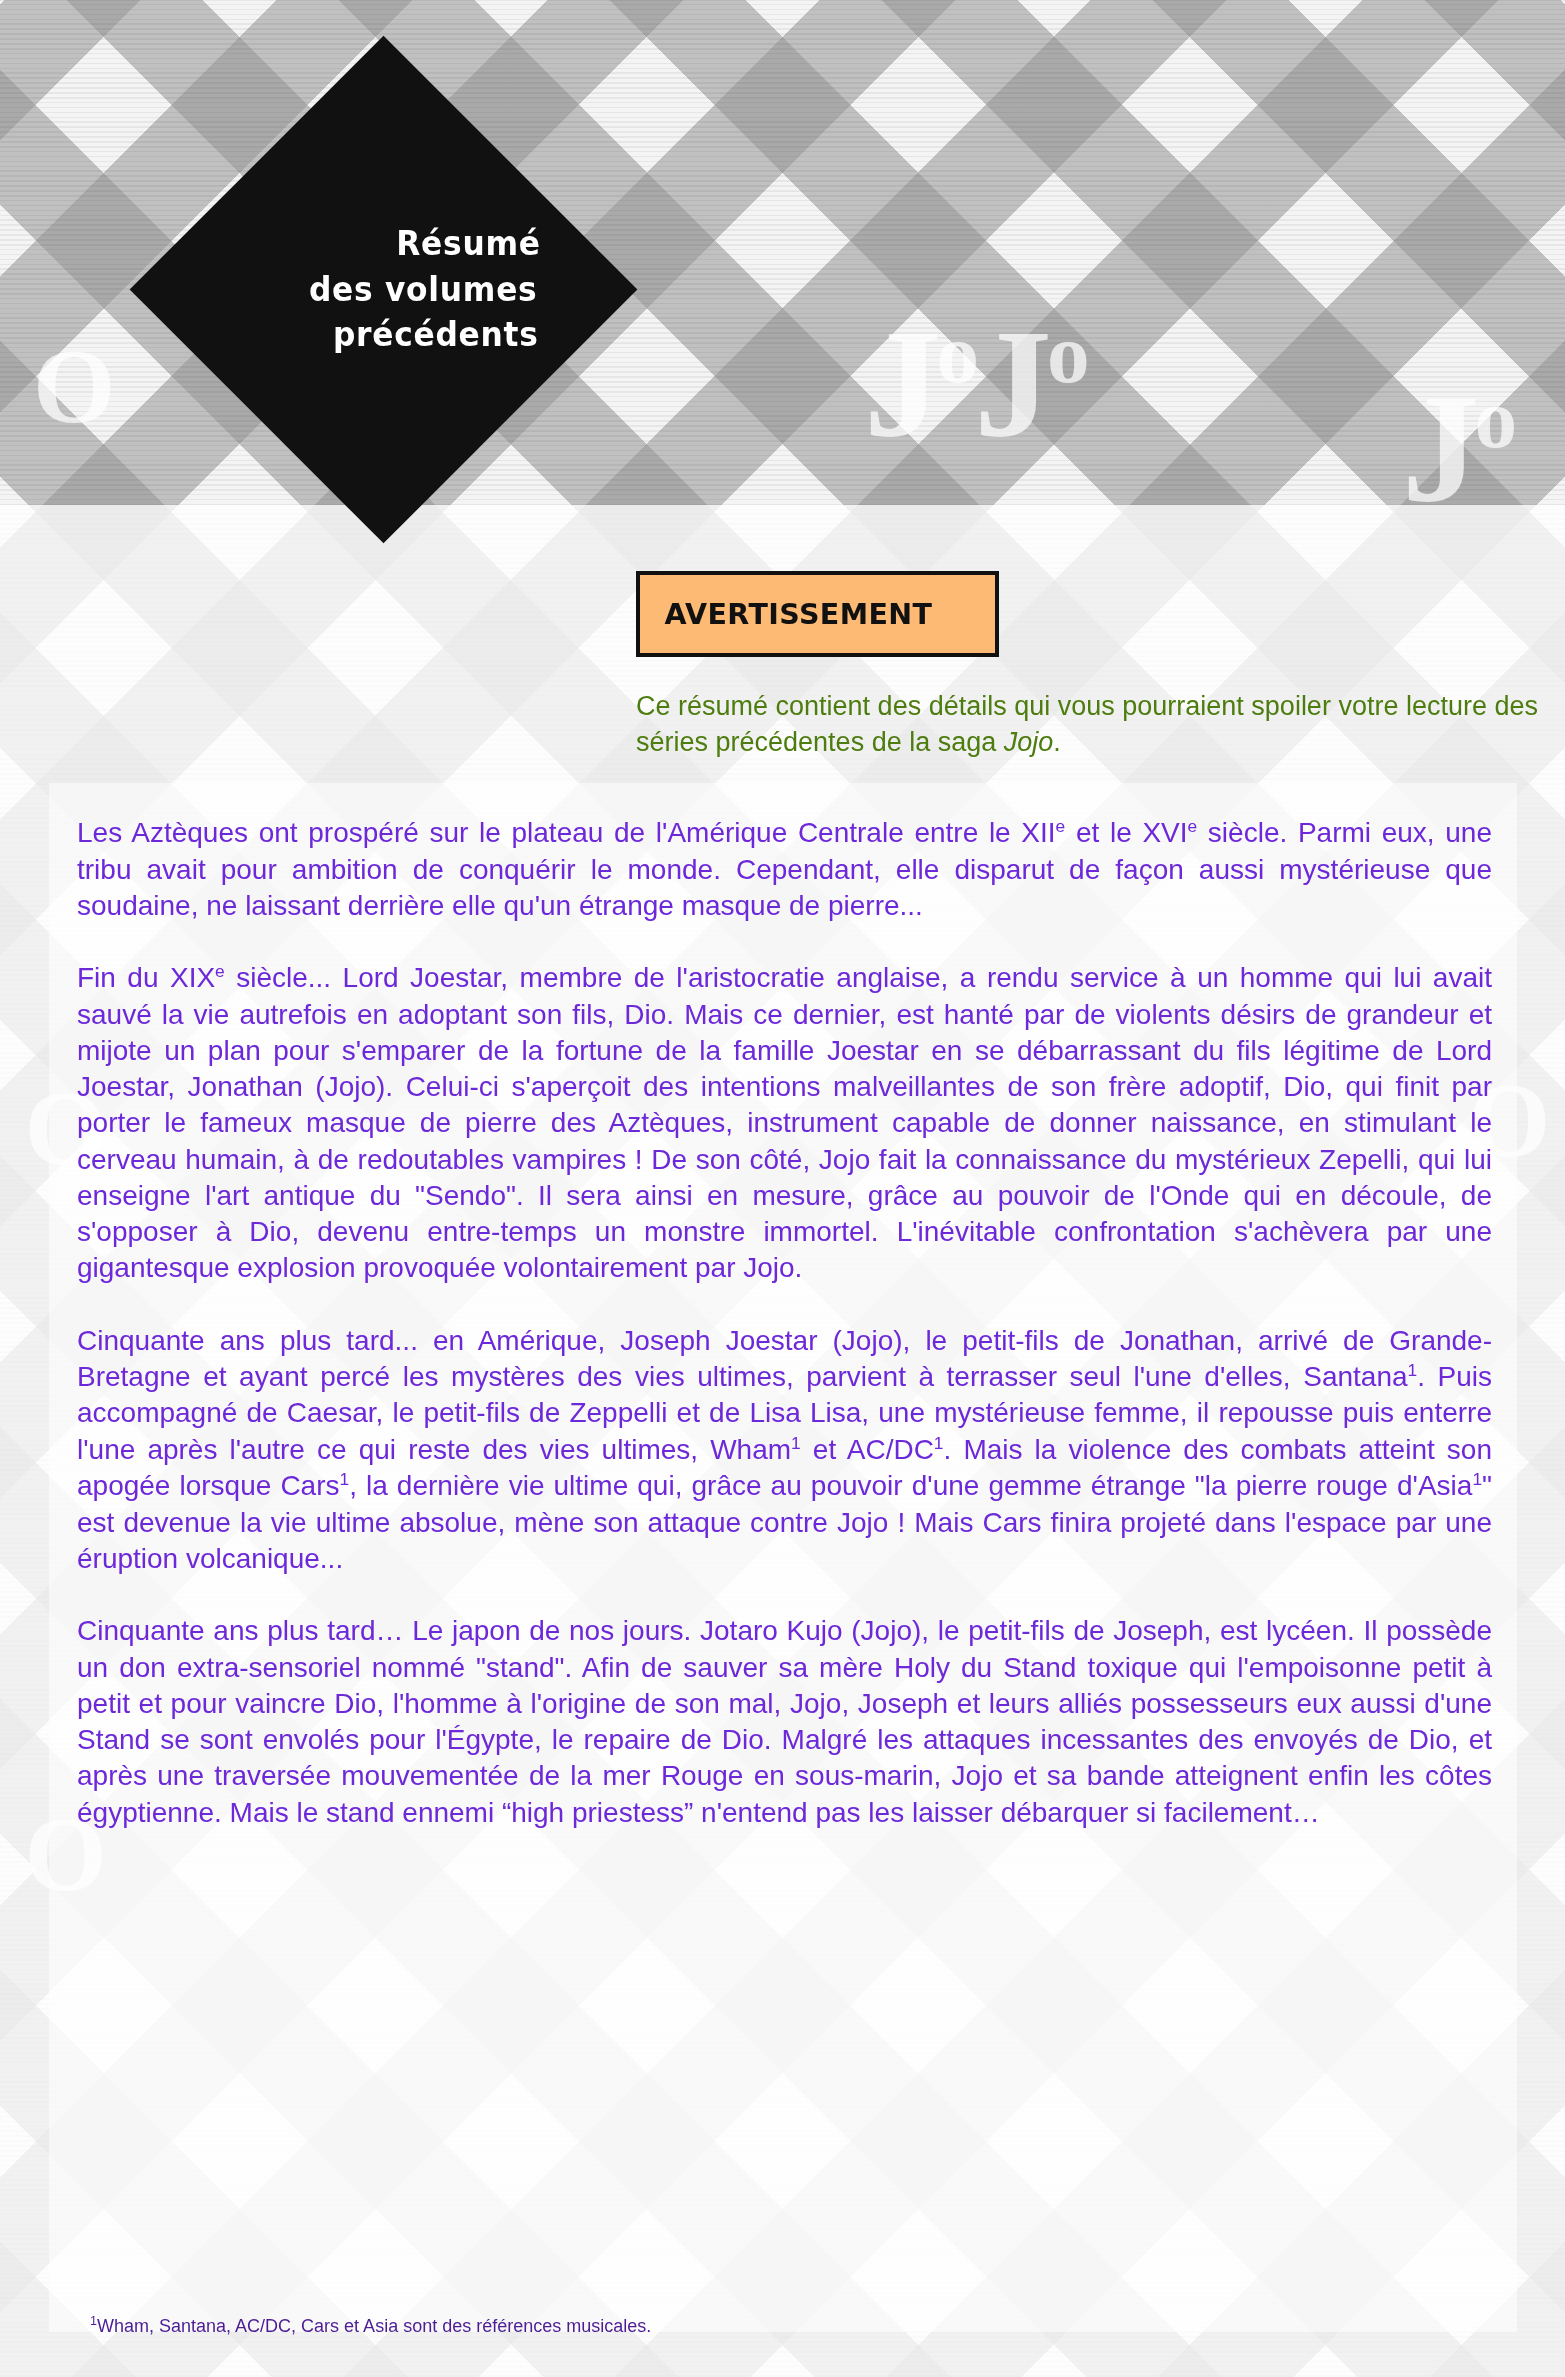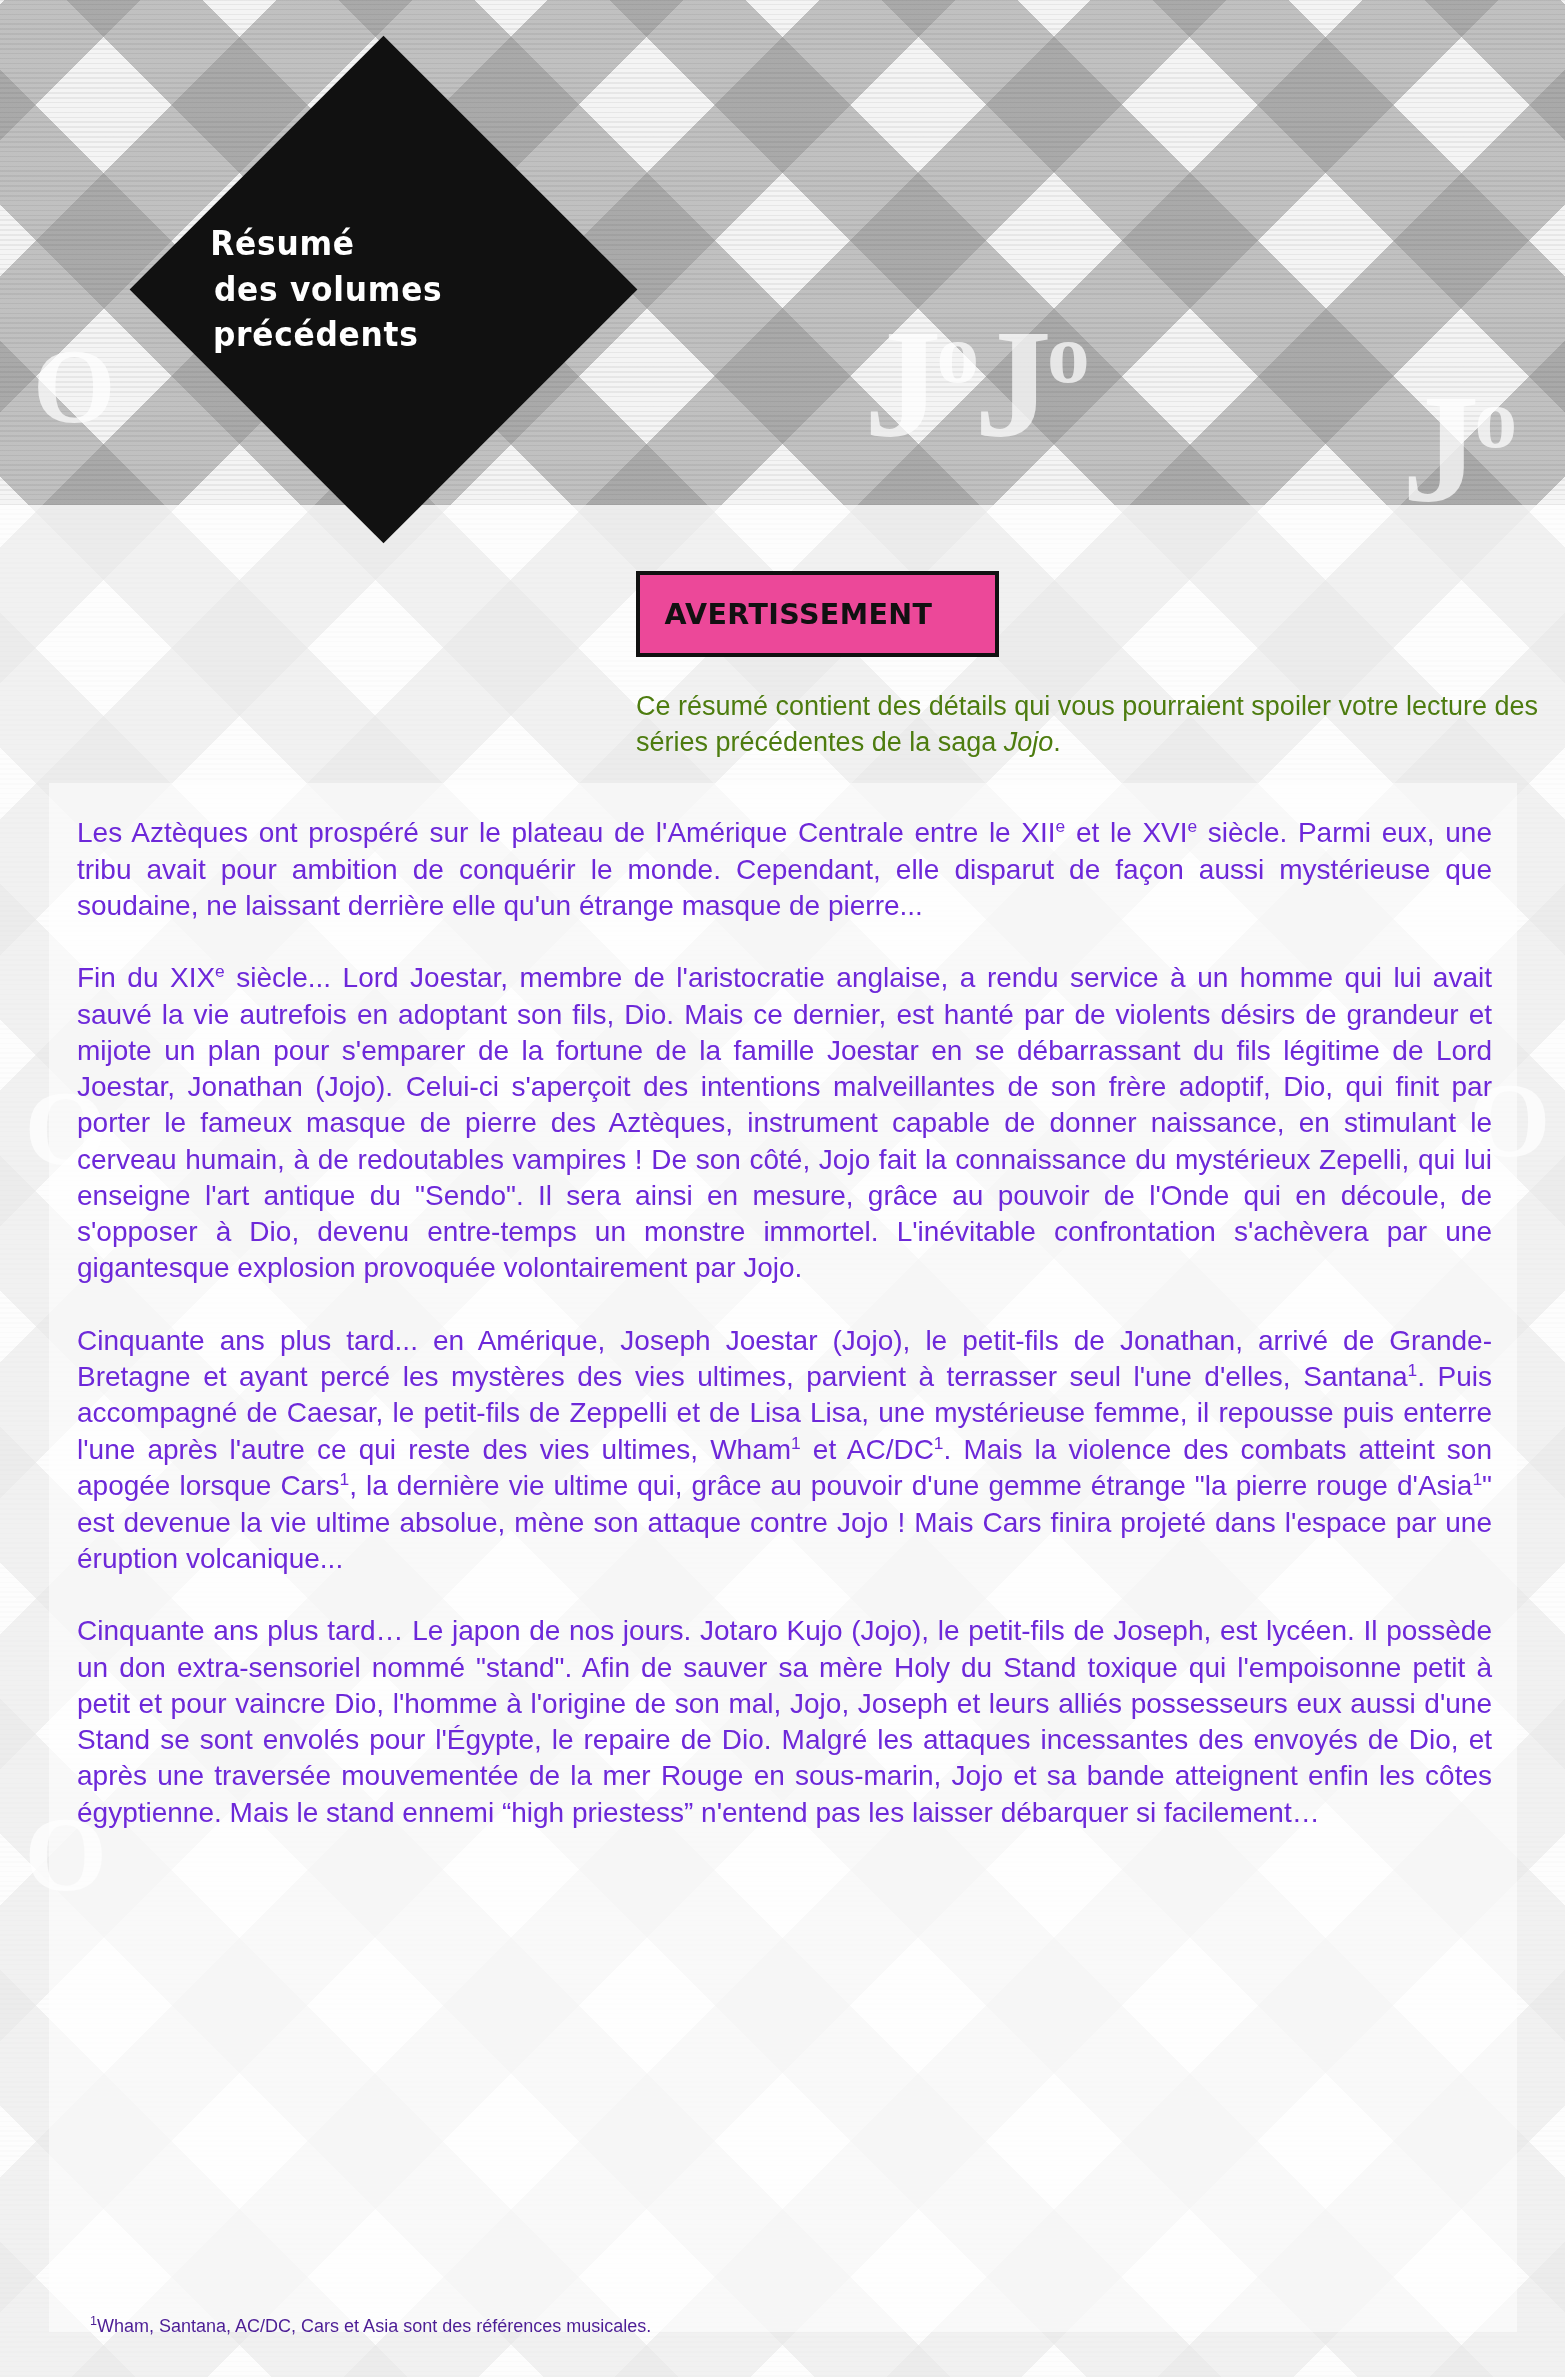--- a/index.html
+++ b/index.html
@@ -60,27 +60,27 @@
     left: 204px;
     top: 110px;
     width: 359px;
     height: 359px;
     background: #111111;
     transform: rotate(45deg);
     z-index: 5;
   }
   .title-inner {
     position: absolute;
-    left: 204px;
+    left: 188px;
     top: 110px;
     width: 359px;
     height: 359px;
     display: flex;
     flex-direction: column;
-    align-items: flex-start;
+    align-items: flex-end;
     justify-content: center;
     z-index: 6;
     pointer-events: none;
   }
   .title-line {
     color: #ffffff;
     font-family: "DejaVu Sans", sans-serif;
     font-weight: 700;
     font-size: 34px;
     letter-spacing: 0.8px;
@@ -89,21 +89,21 @@
     transform: scaleX(0.92);
   }
 
   
   .warning-box {
     position: absolute;
     left: 636px;
     top: 571px;
     width: 355px;
     height: 78px;
-    background: #ec4899;
+    background: #fdba74;
     border: 4.1px solid #111111;
     display: flex;
     align-items: center;
     z-index: 7;
   }
   .warning-label {
     font-family: "DejaVu Sans", sans-serif;
     font-weight: 700;
     font-size: 28.5px;
     letter-spacing: 0.4px;

